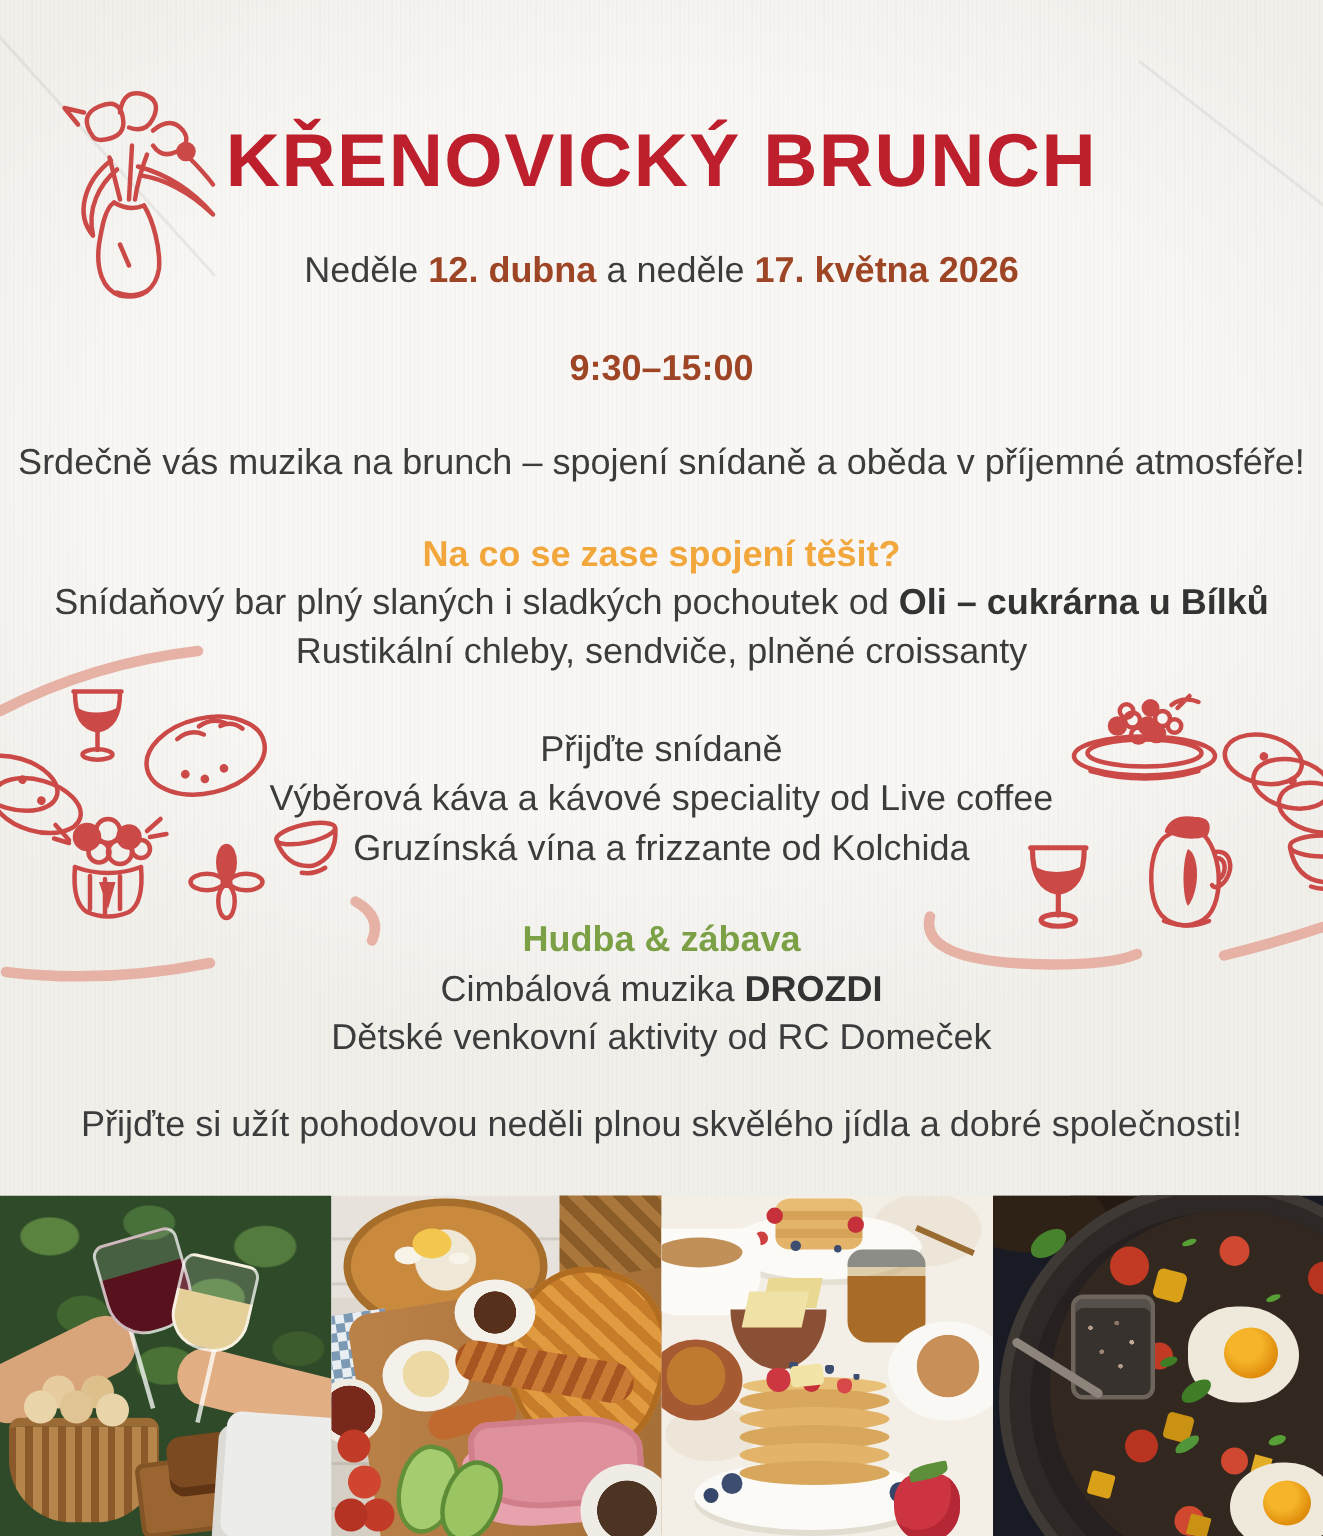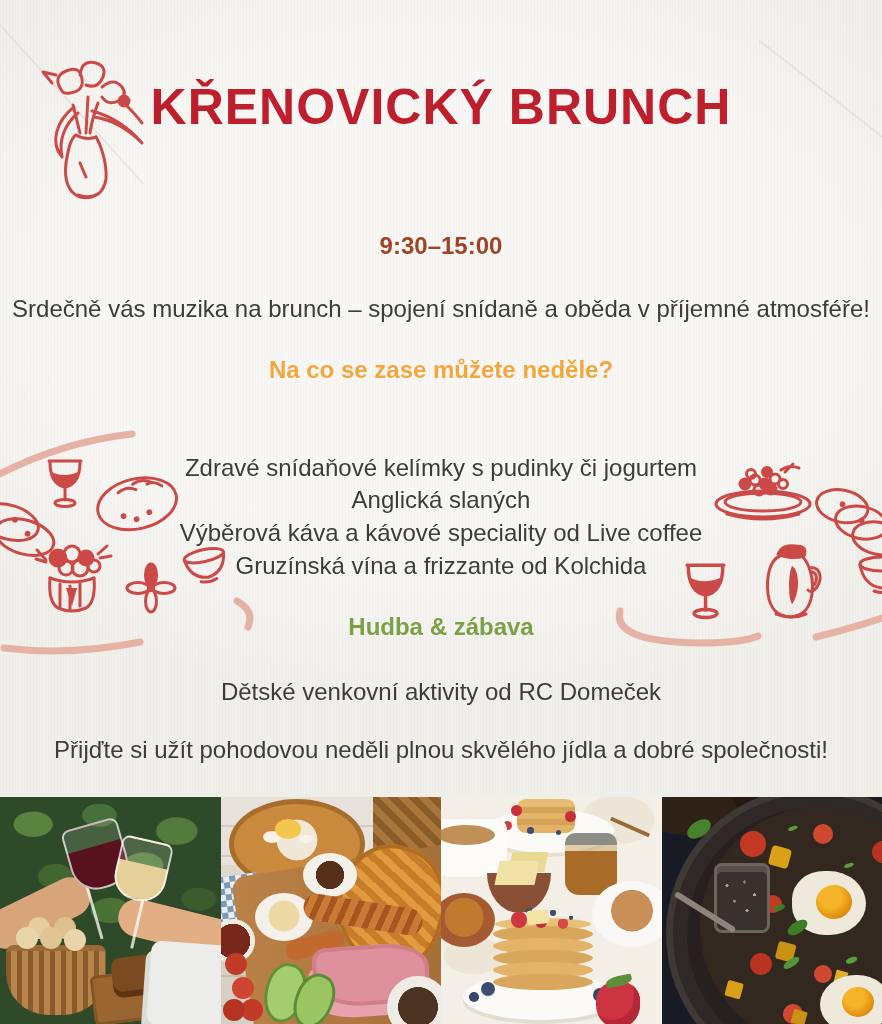--- a/index.html
+++ b/index.html
@@ -259,31 +259,34 @@
       </g>
       <g transform="translate(858,556)">
         <ellipse cx="24" cy="8" rx="22" ry="7"></ellipse>
         <path d="M2,9 Q6,30 24,32 Q42,30 46,9 M16,35 Q24,38 32,35"></path>
       </g>
     </g>
   </svg>
 
   <div class="title">KŘENOVICKÝ BRUNCH</div>
 
+  <div class="line" style="top:167px"><span>Neděle </span><span class="accent">12. dubna</span><span> a neděle </span><span class="accent">17. května 2026</span></div>
   <div class="line timeline" style="top:232px">9:30–15:00</div>
 
   <div class="line" style="top:295px">Srdečně vás muzika na brunch – spojení snídaně a oběda v příjemné atmosféře!</div>
 
-  <div class="line h-orange" style="top:356px">Na co se zase můžete neděle?</div>
-  <div class="line" style="top:454px">Zdravé snídaňové kelímky s pudinky či jogurtem</div>
-  <div class="line" style="top:486px">Anglická slaných</div>
+  <div class="line h-orange" style="top:356px">Na co se zase spojení těšit?</div>
+  <div class="line" style="top:388px"><span>Snídaňový bar plný slaných i sladkých pochoutek od </span><span class="bold-dark">Oli – cukrárna u Bílků</span></div>
+  <div class="line" style="top:421px">Rustikální chleby, sendviče, plněné croissanty</div>
+  <div class="line" style="top:486px">Přijďte snídaně</div>
   <div class="line" style="top:519px">Výběrová káva a kávové speciality od Live coffee</div>
   <div class="line h-green" style="top:613px">Hudba &amp; zábava</div>
 
   <div class="line" style="top:552px">Gruzínská vína a frizzante od Kolchida</div>
+  <div class="line" style="top:646px"><span>Cimbálová muzika </span><span class="bold-dark">DROZDI</span></div>
   <div class="line" style="top:736px">Přijďte si užít pohodovou neděli plnou skvělého jídla a dobré společnosti!</div>
 
   <div class="line" style="top:678px">Dětské venkovní aktivity od RC Domeček</div>
 
   <div class="photos">
     <div class="photo">
       <div class="p1-leaves"></div>
       <div class="p1-arm-left"></div>
       <div class="p1-arm-right"></div>
       <div class="p1-stem-red"></div>

